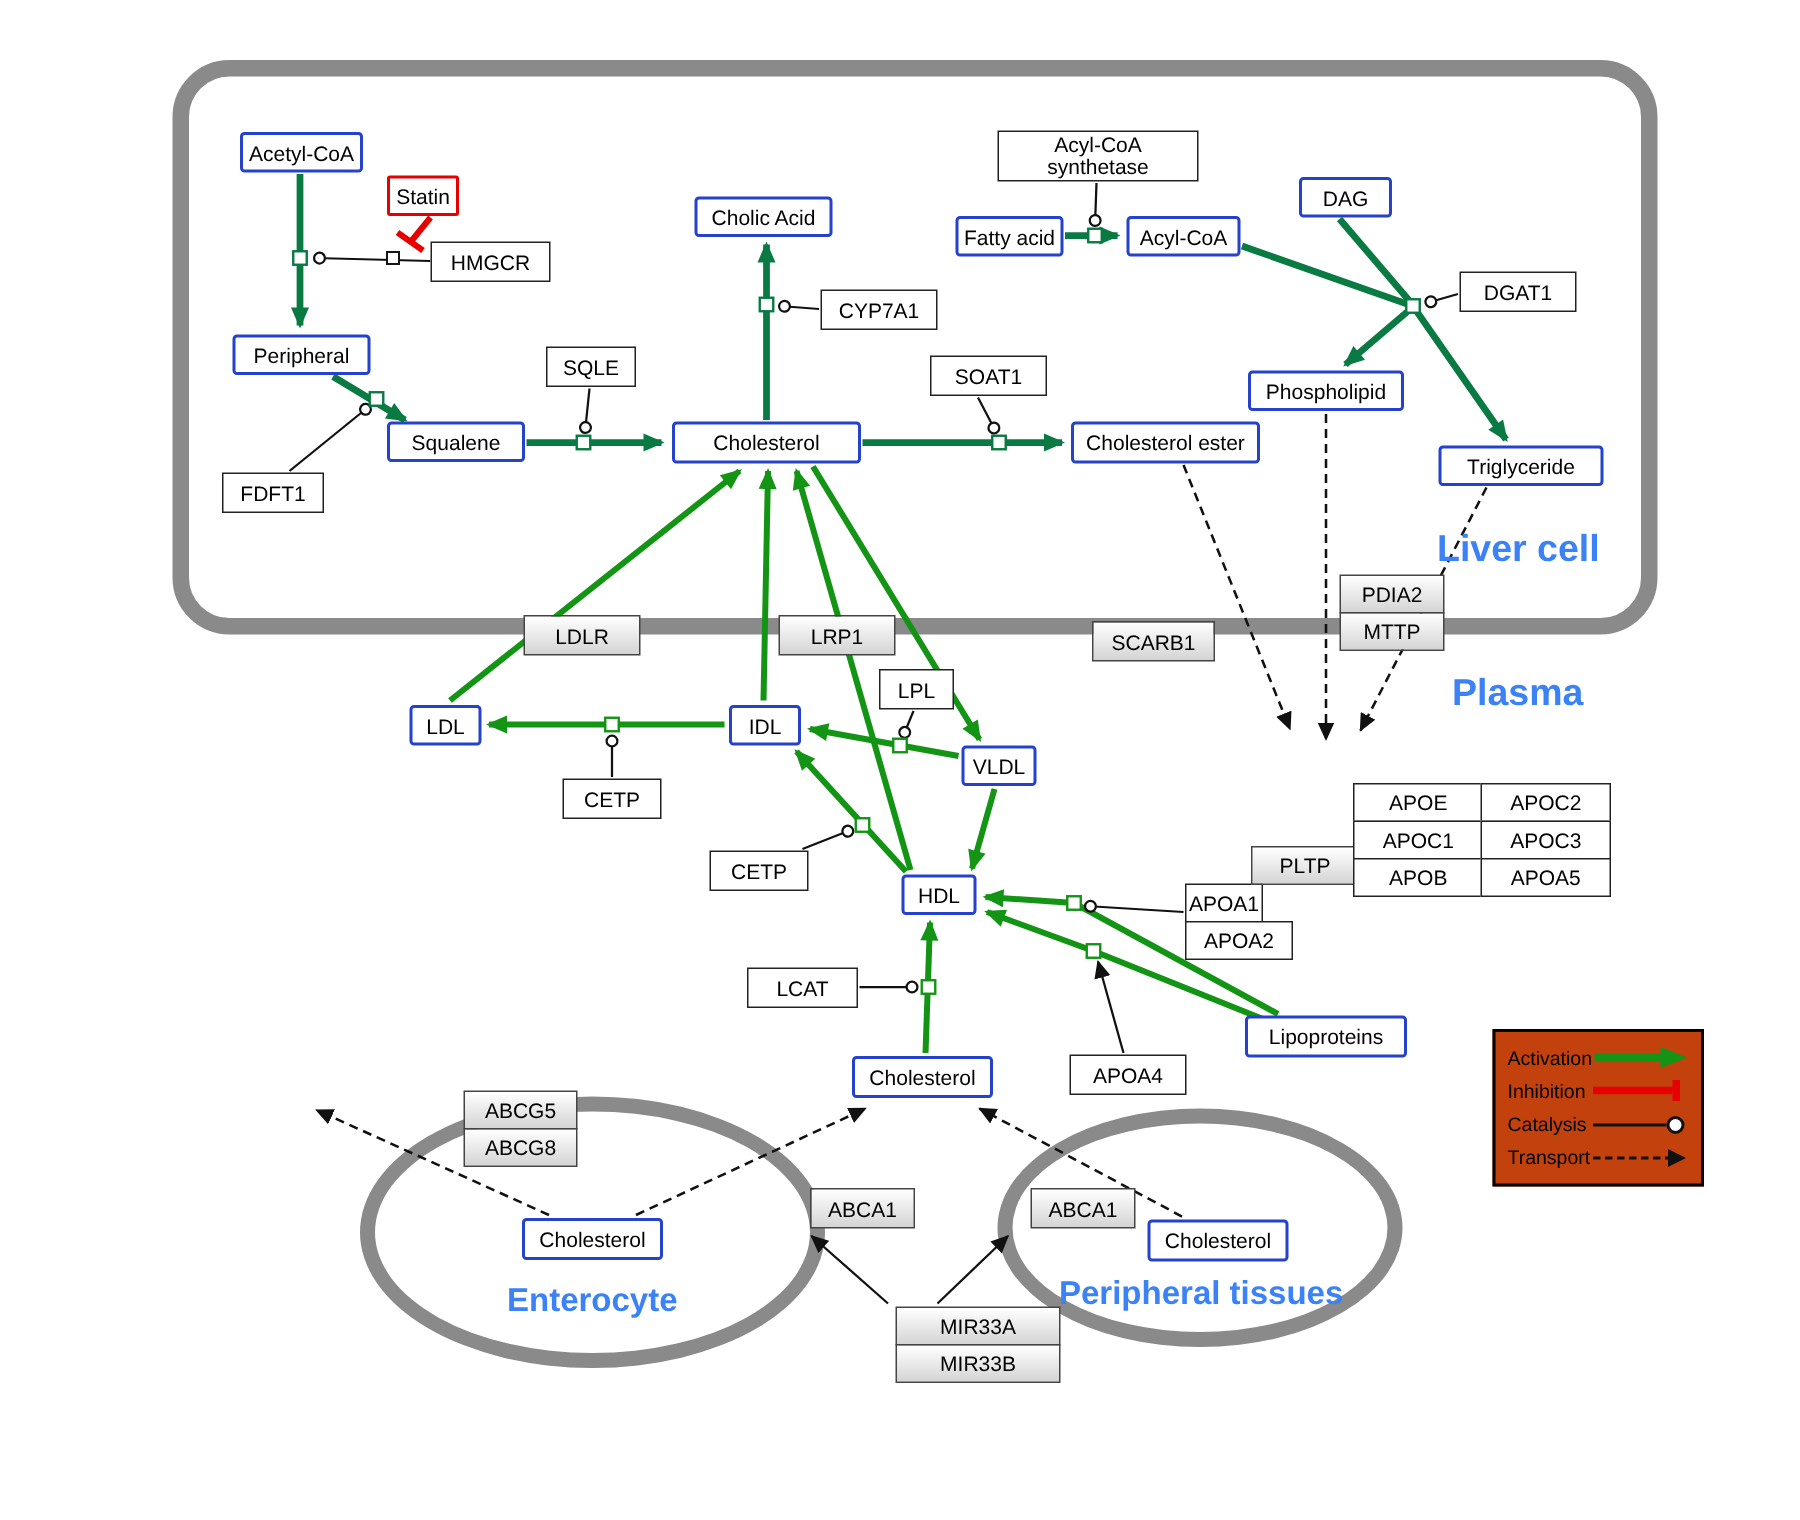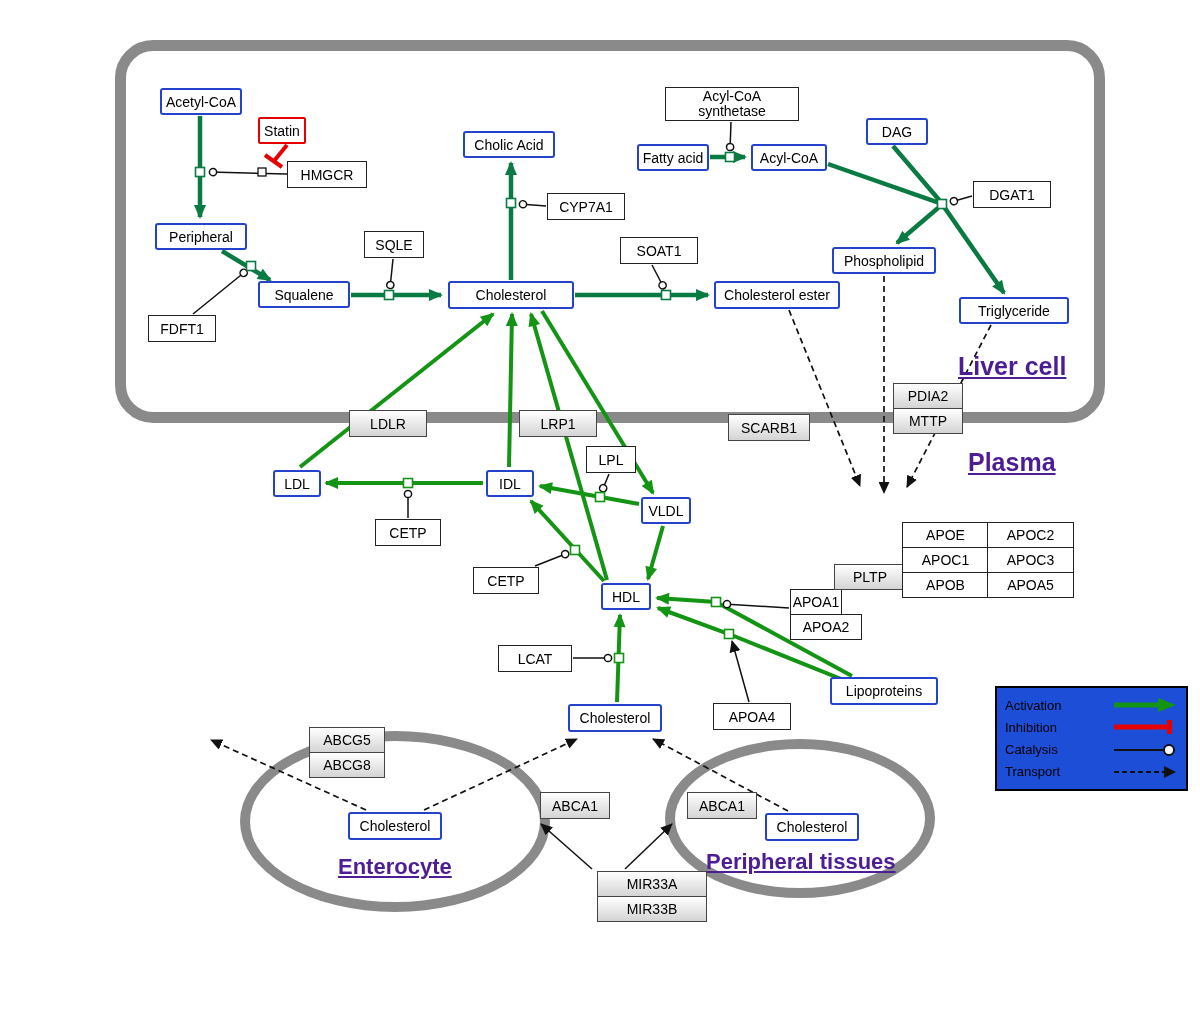--- a/index.html
+++ b/index.html
@@ -2,33 +2,33 @@
 <html><head>
 <meta charset="utf-8">
 <style>
   html,body{margin:0;padding:0;background:#fff;}
   #canvas{position:relative;width:1200px;height:1013px;background:#fff;
           font-family:"Liberation Sans",sans-serif;overflow:hidden;}
   .region{position:absolute;box-sizing:border-box;border-style:solid;border-color:#8a8a8a;background:transparent;z-index:1;}
   #liver-cell{left:115px;top:40px;width:990px;height:383px;border-width:11px;border-radius:38px;}
   #enterocyte-cell{left:240px;top:731px;width:310px;height:181px;border-width:10px;border-radius:50%;}
   #peripheral-cell{left:665px;top:739px;width:270px;height:159px;border-width:10px;border-radius:50%;}
-  .region-label{position:absolute;font-weight:bold;color:#4c1d95;z-index:3;white-space:nowrap;text-decoration:underline;}
+  .region-label{position:absolute;font-weight:bold;color:#3b82f6;z-index:3;white-space:nowrap;}
   #edges{position:absolute;left:0;top:0;z-index:2;}
   .node{position:absolute;box-sizing:border-box;display:flex;align-items:center;justify-content:center;
         background:#fff;font-size:14px;color:#000;white-space:nowrap;z-index:3;}
   .metab{border:2.5px solid #2442cc;border-radius:3px;}
   .enzyme{border:1.3px solid #222;}
   .mem{border:1.3px solid #444;background:linear-gradient(#ffffff,#d4d4d4);margin-left:44px;}
   .inhibitor{border:2.5px solid #e60000;border-radius:2px;}
   .twoline{flex-direction:column;line-height:15px;}
   .apo-grid{position:absolute;left:903px;top:523px;display:grid;grid-template-columns:85px 85px;z-index:3;}
   .apo-cell{box-sizing:border-box;border:1.3px solid #222;height:26px;display:flex;align-items:center;
             justify-content:center;font-size:14px;background:#fff;margin:-0.65px;}
-  #legend{position:absolute;left:995px;top:686px;width:193px;height:105px;border:2.5px solid #000;background:#1d4ed8;
+  #legend{position:absolute;left:995px;top:686px;width:141px;height:105px;border:2.5px solid #000;background:#c2410c;
           z-index:3;display:flex;flex-direction:column;justify-content:space-evenly;padding:3px 8px;box-sizing:border-box;}
   .leg-row{display:flex;align-items:center;justify-content:space-between;font-size:13px;color:#000;}
 </style>
 </head>
 <body>
 
 <div id="canvas">
 
   <div class="region" id="liver-cell"></div>
   <div class="region" id="enterocyte-cell"></div>

